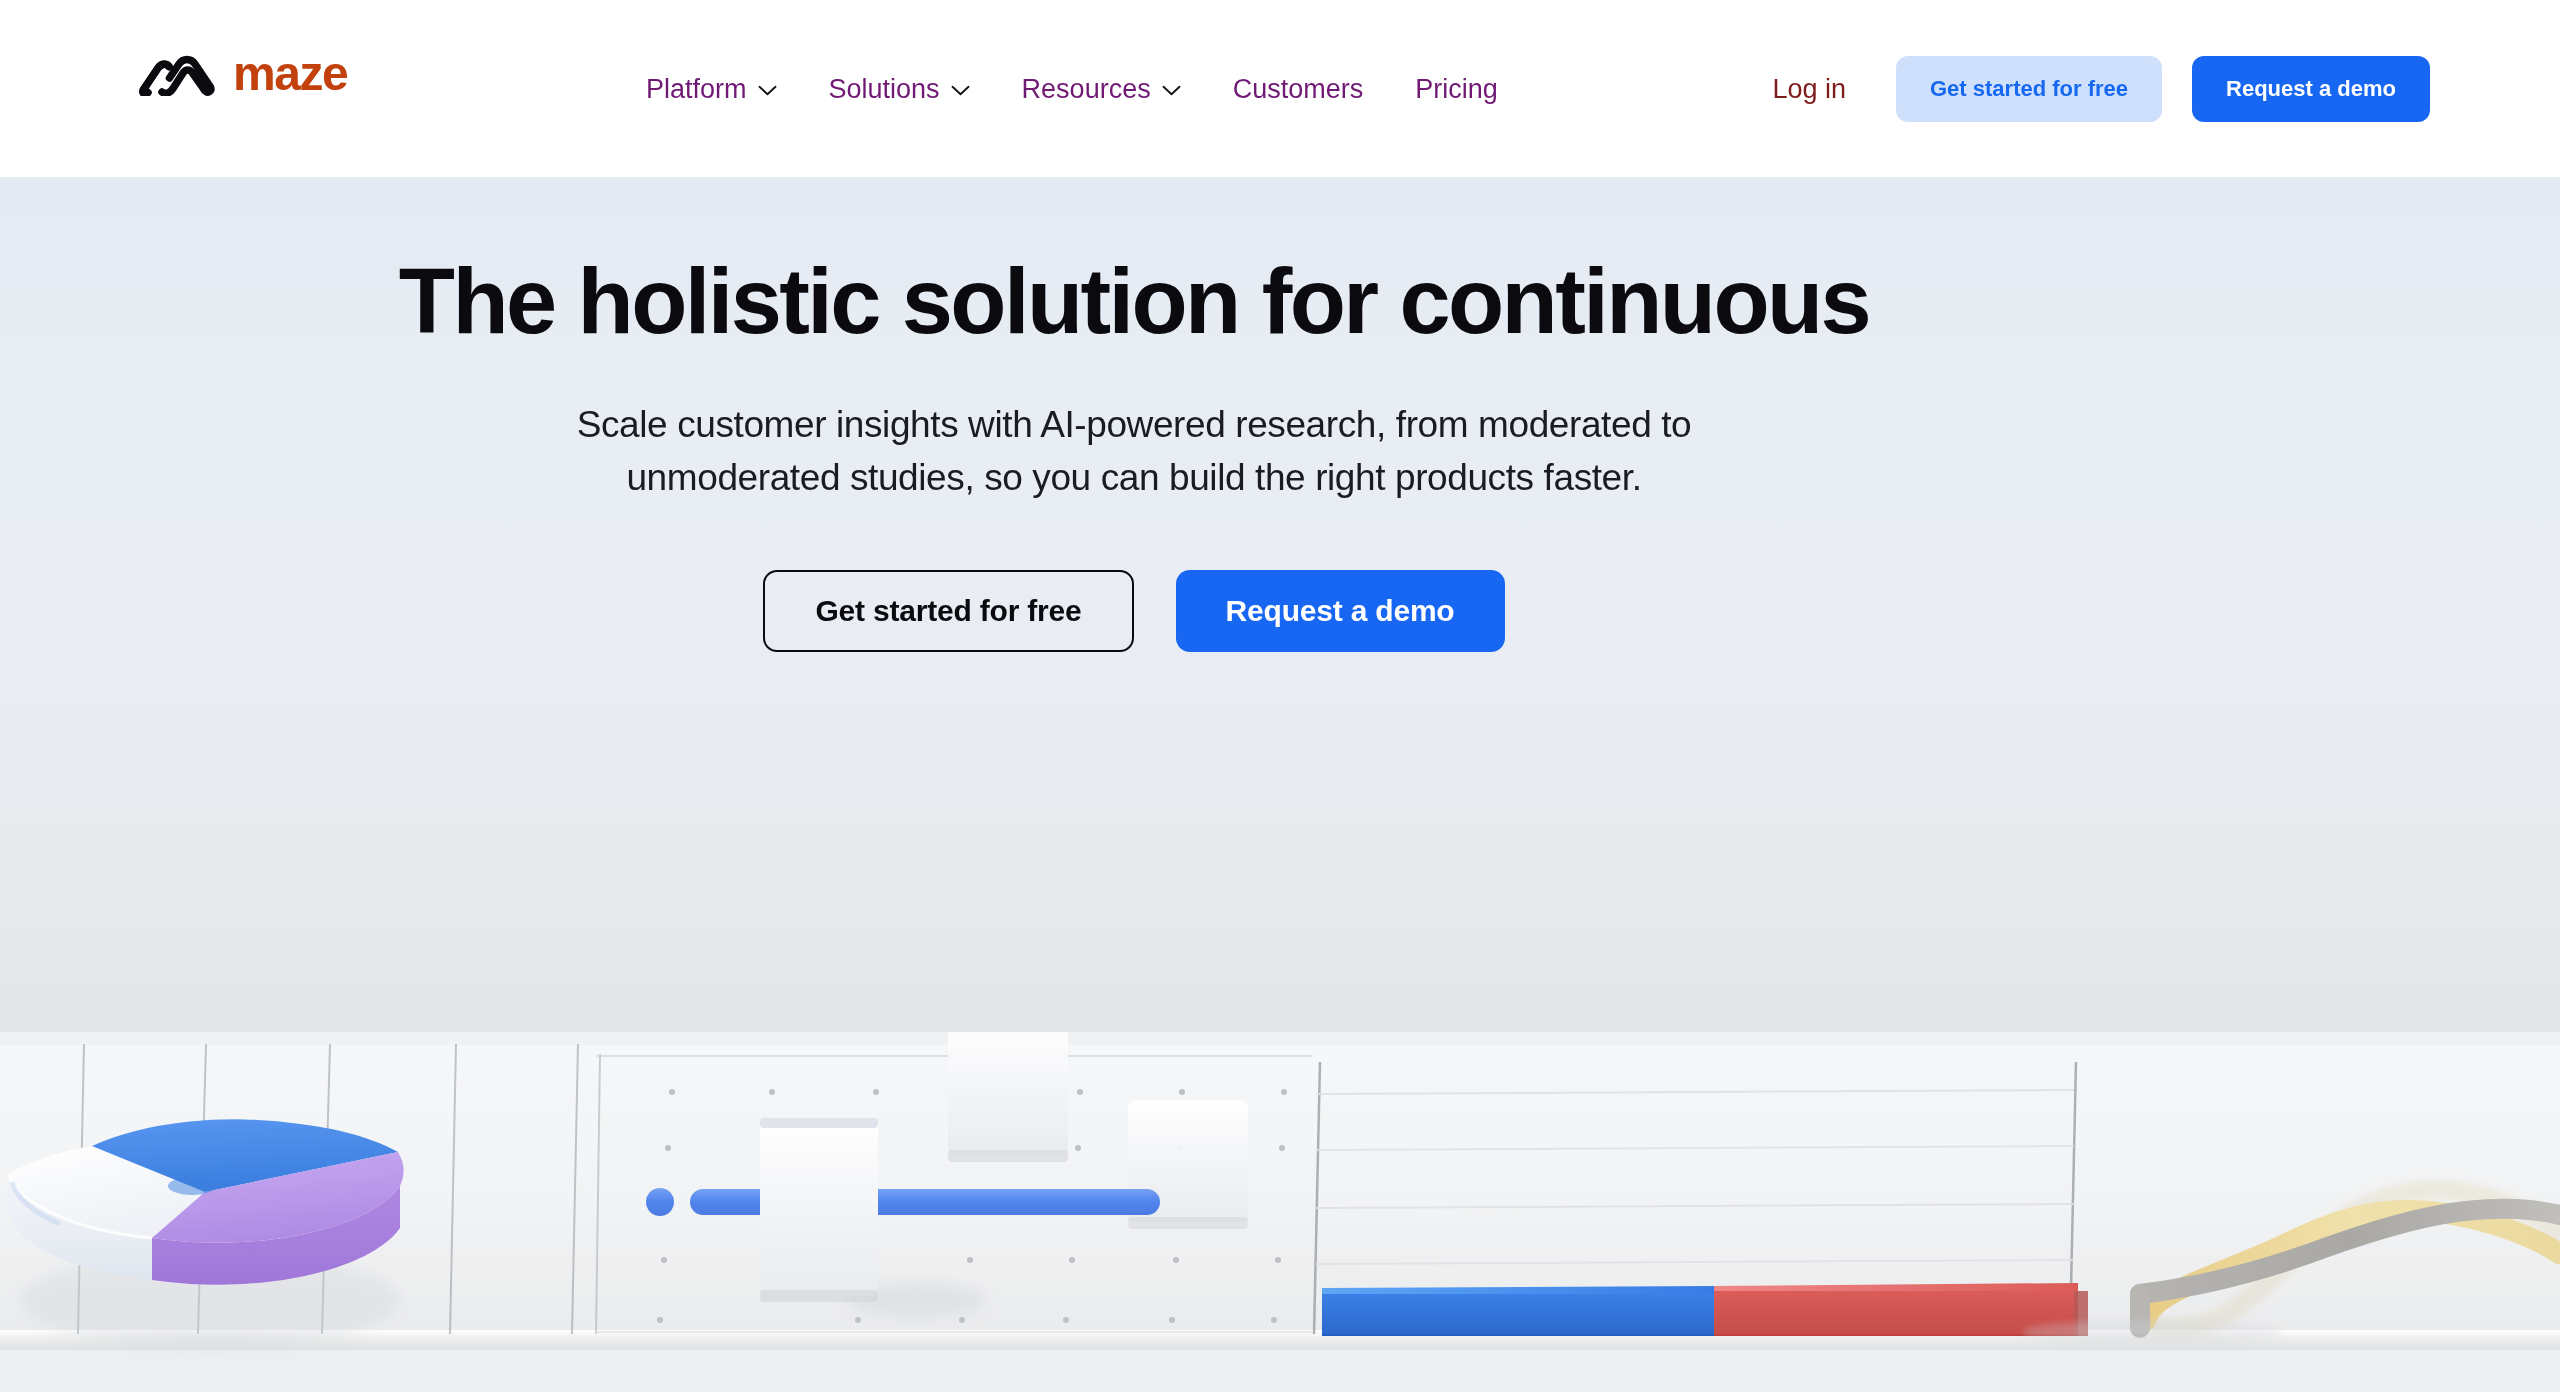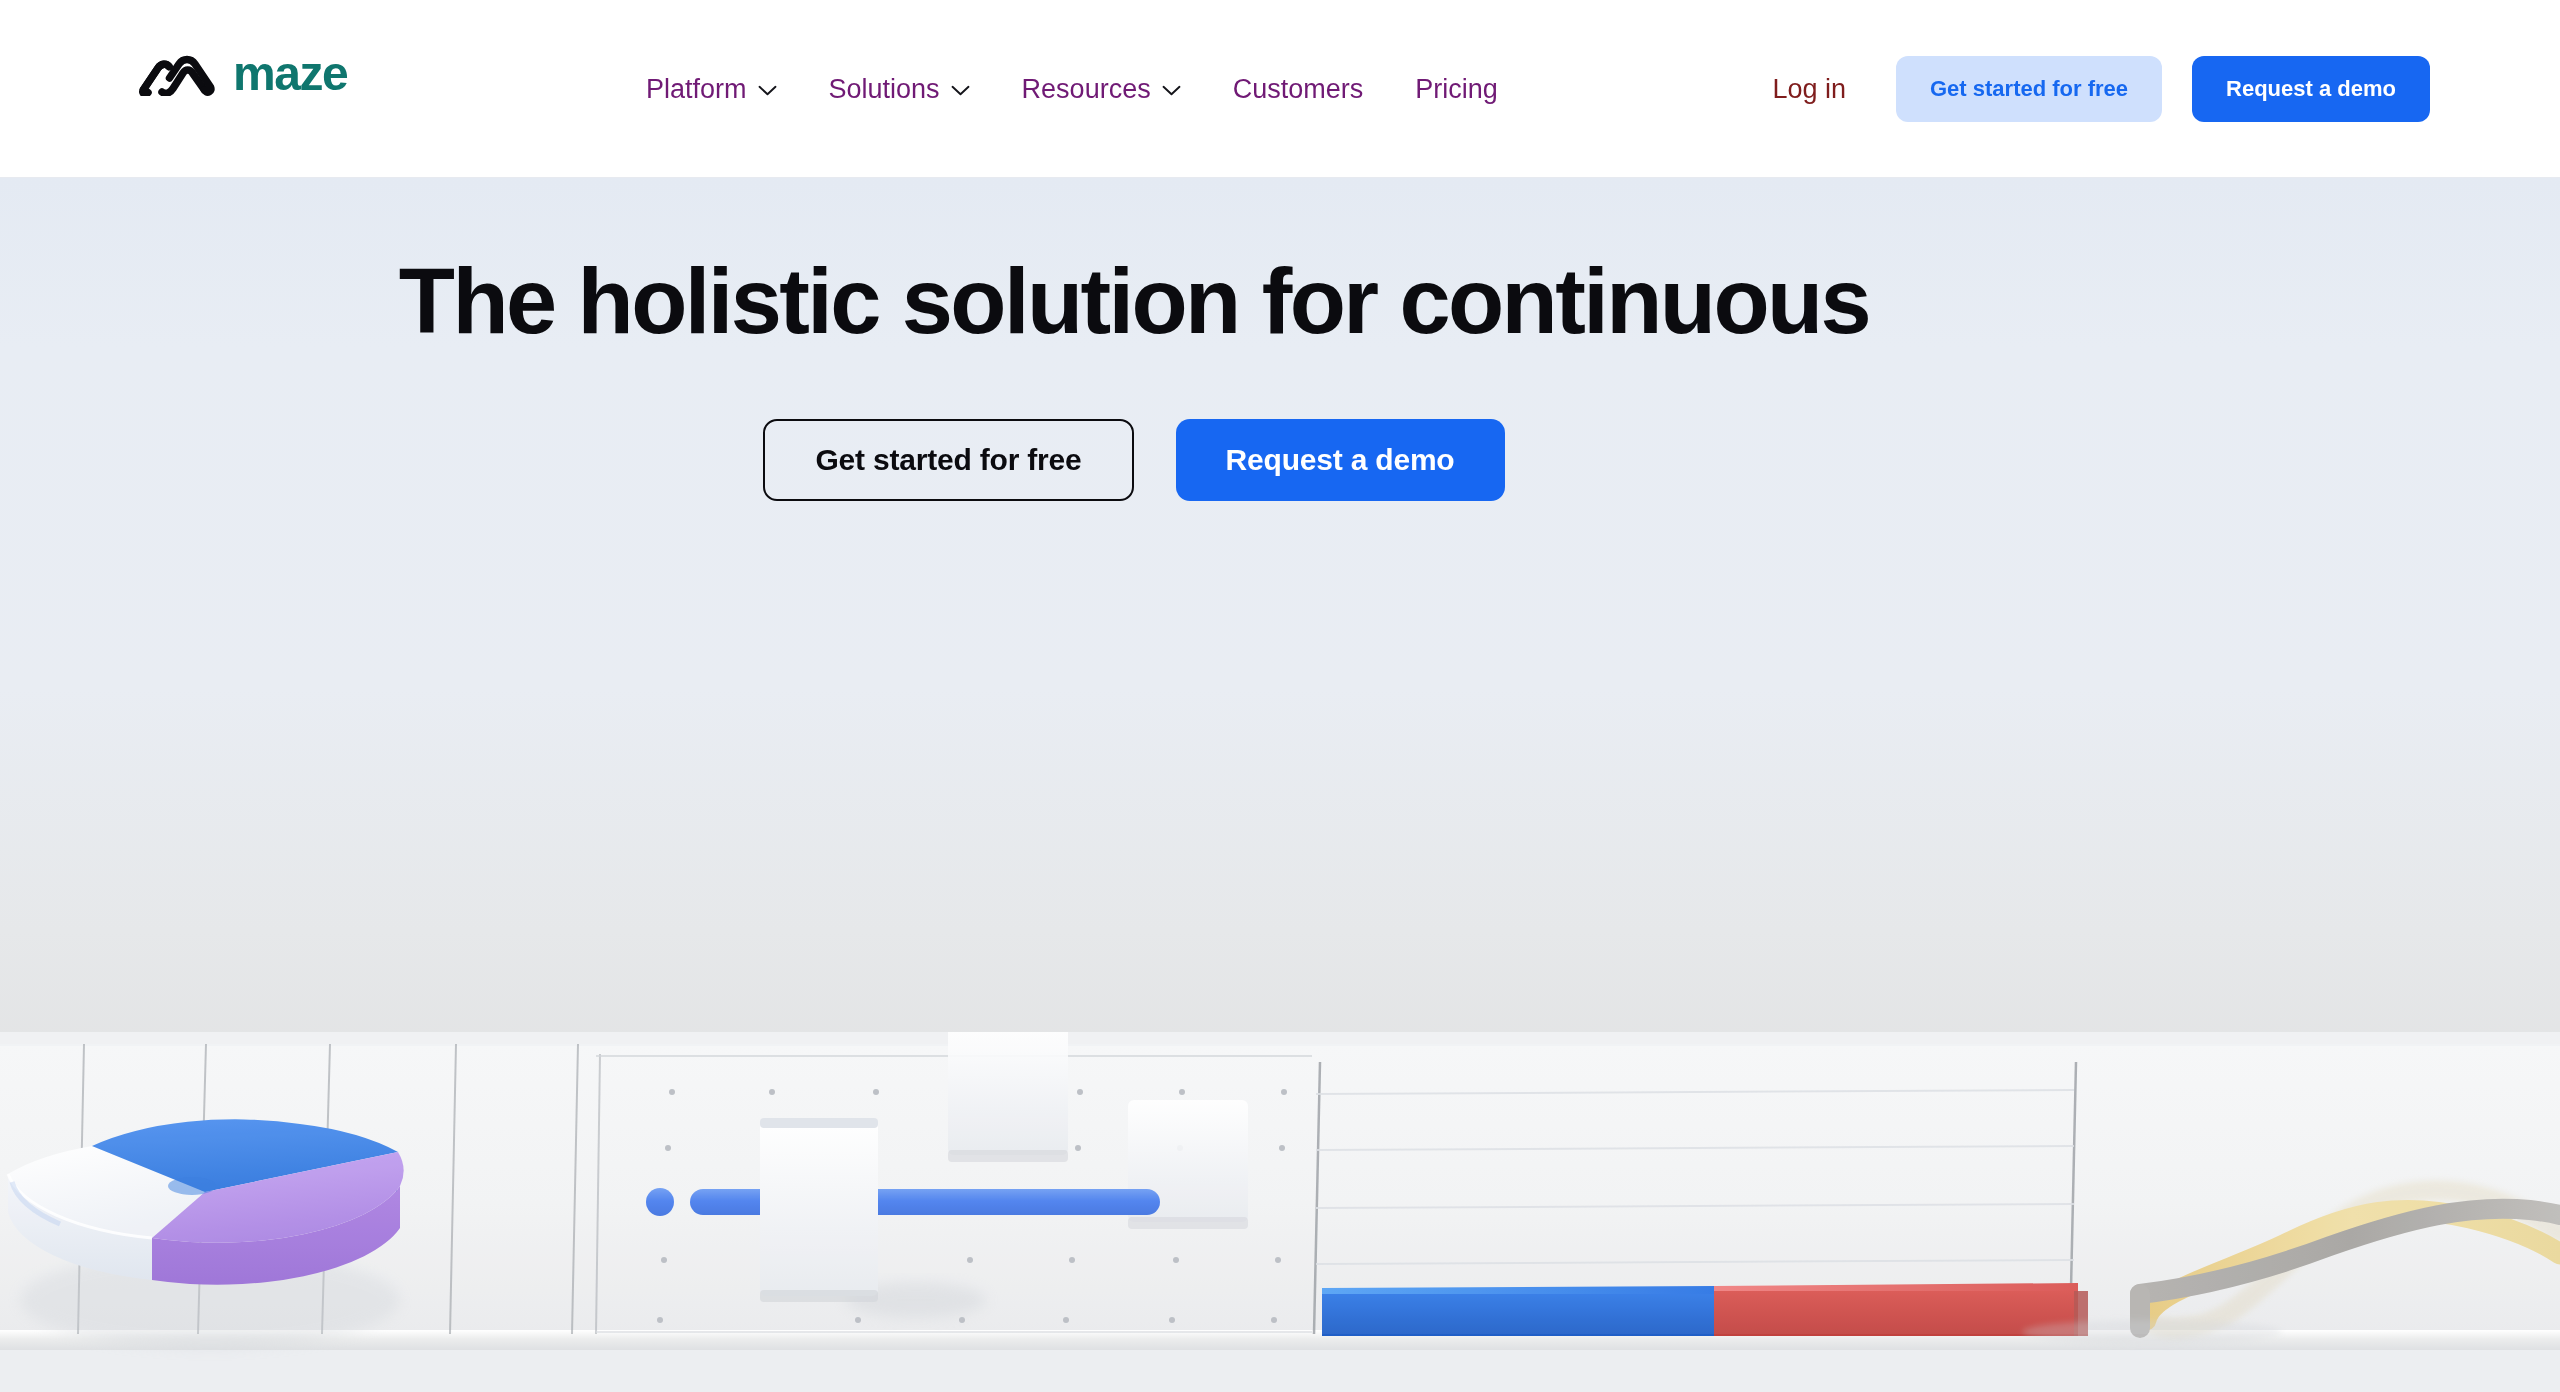--- a/index.html
+++ b/index.html
@@ -19,21 +19,21 @@
     z-index:20;
   }
   .logo-wrap{
     position:absolute; left:138px; top:50px;
     display:flex; align-items:center; gap:17px;
     cursor:pointer;
   }
   .logo-mark{ width:78px; height:44px; display:block; }
   .logo-word{
     font-size:48px; font-weight:700; letter-spacing:-1.5px;
-    color:#0f766e; line-height:1;text-align:center;
+    color:#c2410c; line-height:1;text-align:center;
   }
 
   .nav{
     position:absolute; left:620px; top:0; height:178px;
     display:flex; align-items:center; gap:0;
   }
   .nav-item{
     display:flex; align-items:center; gap:11px;
     font-size:27px; color:#701a75; font-weight:400;
     padding:10px 26px; cursor:pointer; white-space:nowrap;
@@ -169,20 +169,25 @@
 </header>
 
 <section class="hero">
 
   <div class="hero-inner">
     <h1 class="hero-title">
       <span>The holistic solution for continuous</span>
       <br>
     </h1>
 
+    <p class="hero-sub">
+      <span>Scale customer insights with AI-powered research, from moderated to</span>
+      <br>
+      <span>unmoderated studies, so you can build the right products faster.</span>
+    </p>
 
     <div class="hero-cta">
       <a class="btn-outline">Get started for free</a>
       <a class="btn-primary-lg">Request a demo</a>
     </div>
   </div>
 
   <div class="stage">
     <svg viewBox="0 0 2560 360" xmlns="http://www.w3.org/2000/svg">
       <defs>

